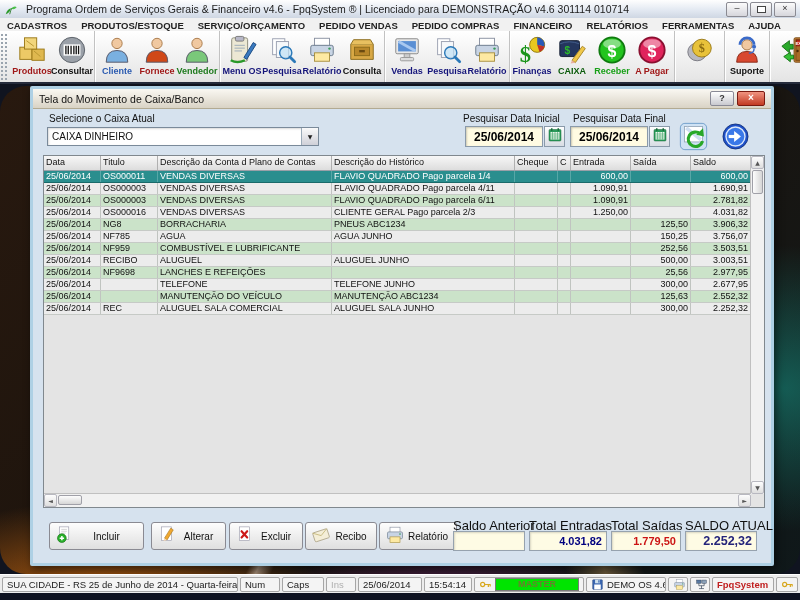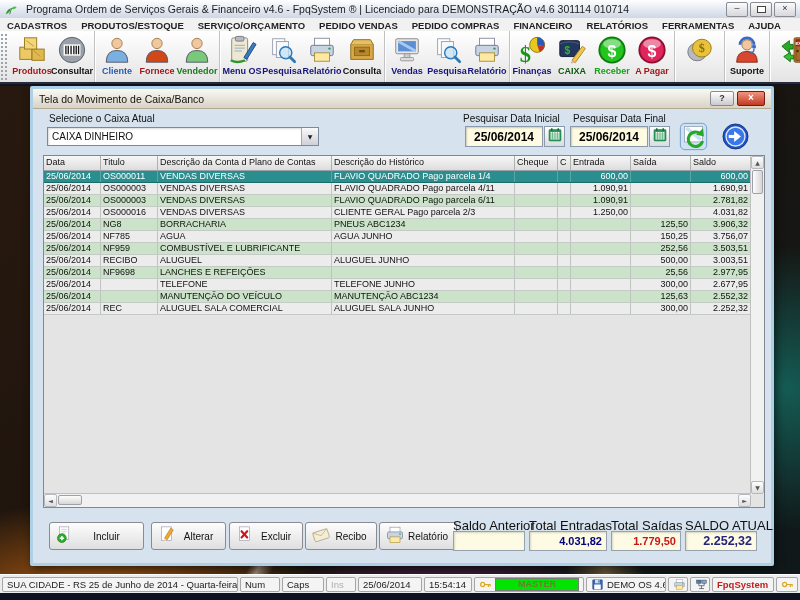--- a/index.html
+++ b/index.html
@@ -31,21 +31,21 @@
   .tb-icon svg{width:30px;height:30px;display:block}
   .tb-label{font-size:9px;font-weight:bold;white-space:nowrap;line-height:10px}
   
   .desktop{position:absolute;top:86px;left:0;right:0;height:488px;
     background:
       radial-gradient(380px 180px at 12% 108%, rgba(236,122,18,.8), rgba(236,122,18,0) 62%),
       radial-gradient(320px 170px at 55% 114%, rgba(168,44,158,.65), transparent 62%),
       radial-gradient(280px 220px at 98% 62%, rgba(22,148,134,.55), transparent 65%),
       linear-gradient(115deg, transparent 46%, rgba(255,255,255,.5) 47%, transparent 48.5%),
       linear-gradient(70deg, transparent 58%, rgba(255,200,120,.35) 62%, transparent 66%),
-      linear-gradient(135deg,#28190f 0%,#1d140d 45%,#0f181a 100%);}
+      linear-gradient(135deg,#28190f 0%,#1d140d 45%,#0f181a 100%); border-radius: 26px;}
   
   .dialog{position:absolute;left:30px;top:0;width:744px;height:480px;box-sizing:border-box;
     background:#d6e2ee;border:3px solid #aed0e4;border-radius:2px;box-shadow:2px 3px 9px rgba(0,0,0,.55);}
   .dlg-title{height:19px;background:linear-gradient(#faf8f2,#d9d3c5);border-bottom:1px solid #b2aa92;
     display:flex;align-items:center;padding:0 6px;font-size:10.5px;color:#111;}
   .dlg-btns{margin-left:auto;display:flex;gap:3px}
   .dlg-help{width:22px;height:13px;border:1px solid #8a8a96;border-radius:2px;cursor:pointer;
     background:linear-gradient(#ffffff,#c9c9cf);font-size:9px;text-align:center;line-height:12px;color:#333;font-weight:bold}
   .dlg-close{width:26px;height:13px;border:1px solid #7a1a10;border-radius:2px;cursor:pointer;
     background:linear-gradient(#f09480,#c23a22);color:#fff;font-size:10px;font-weight:bold;text-align:center;line-height:12px}

